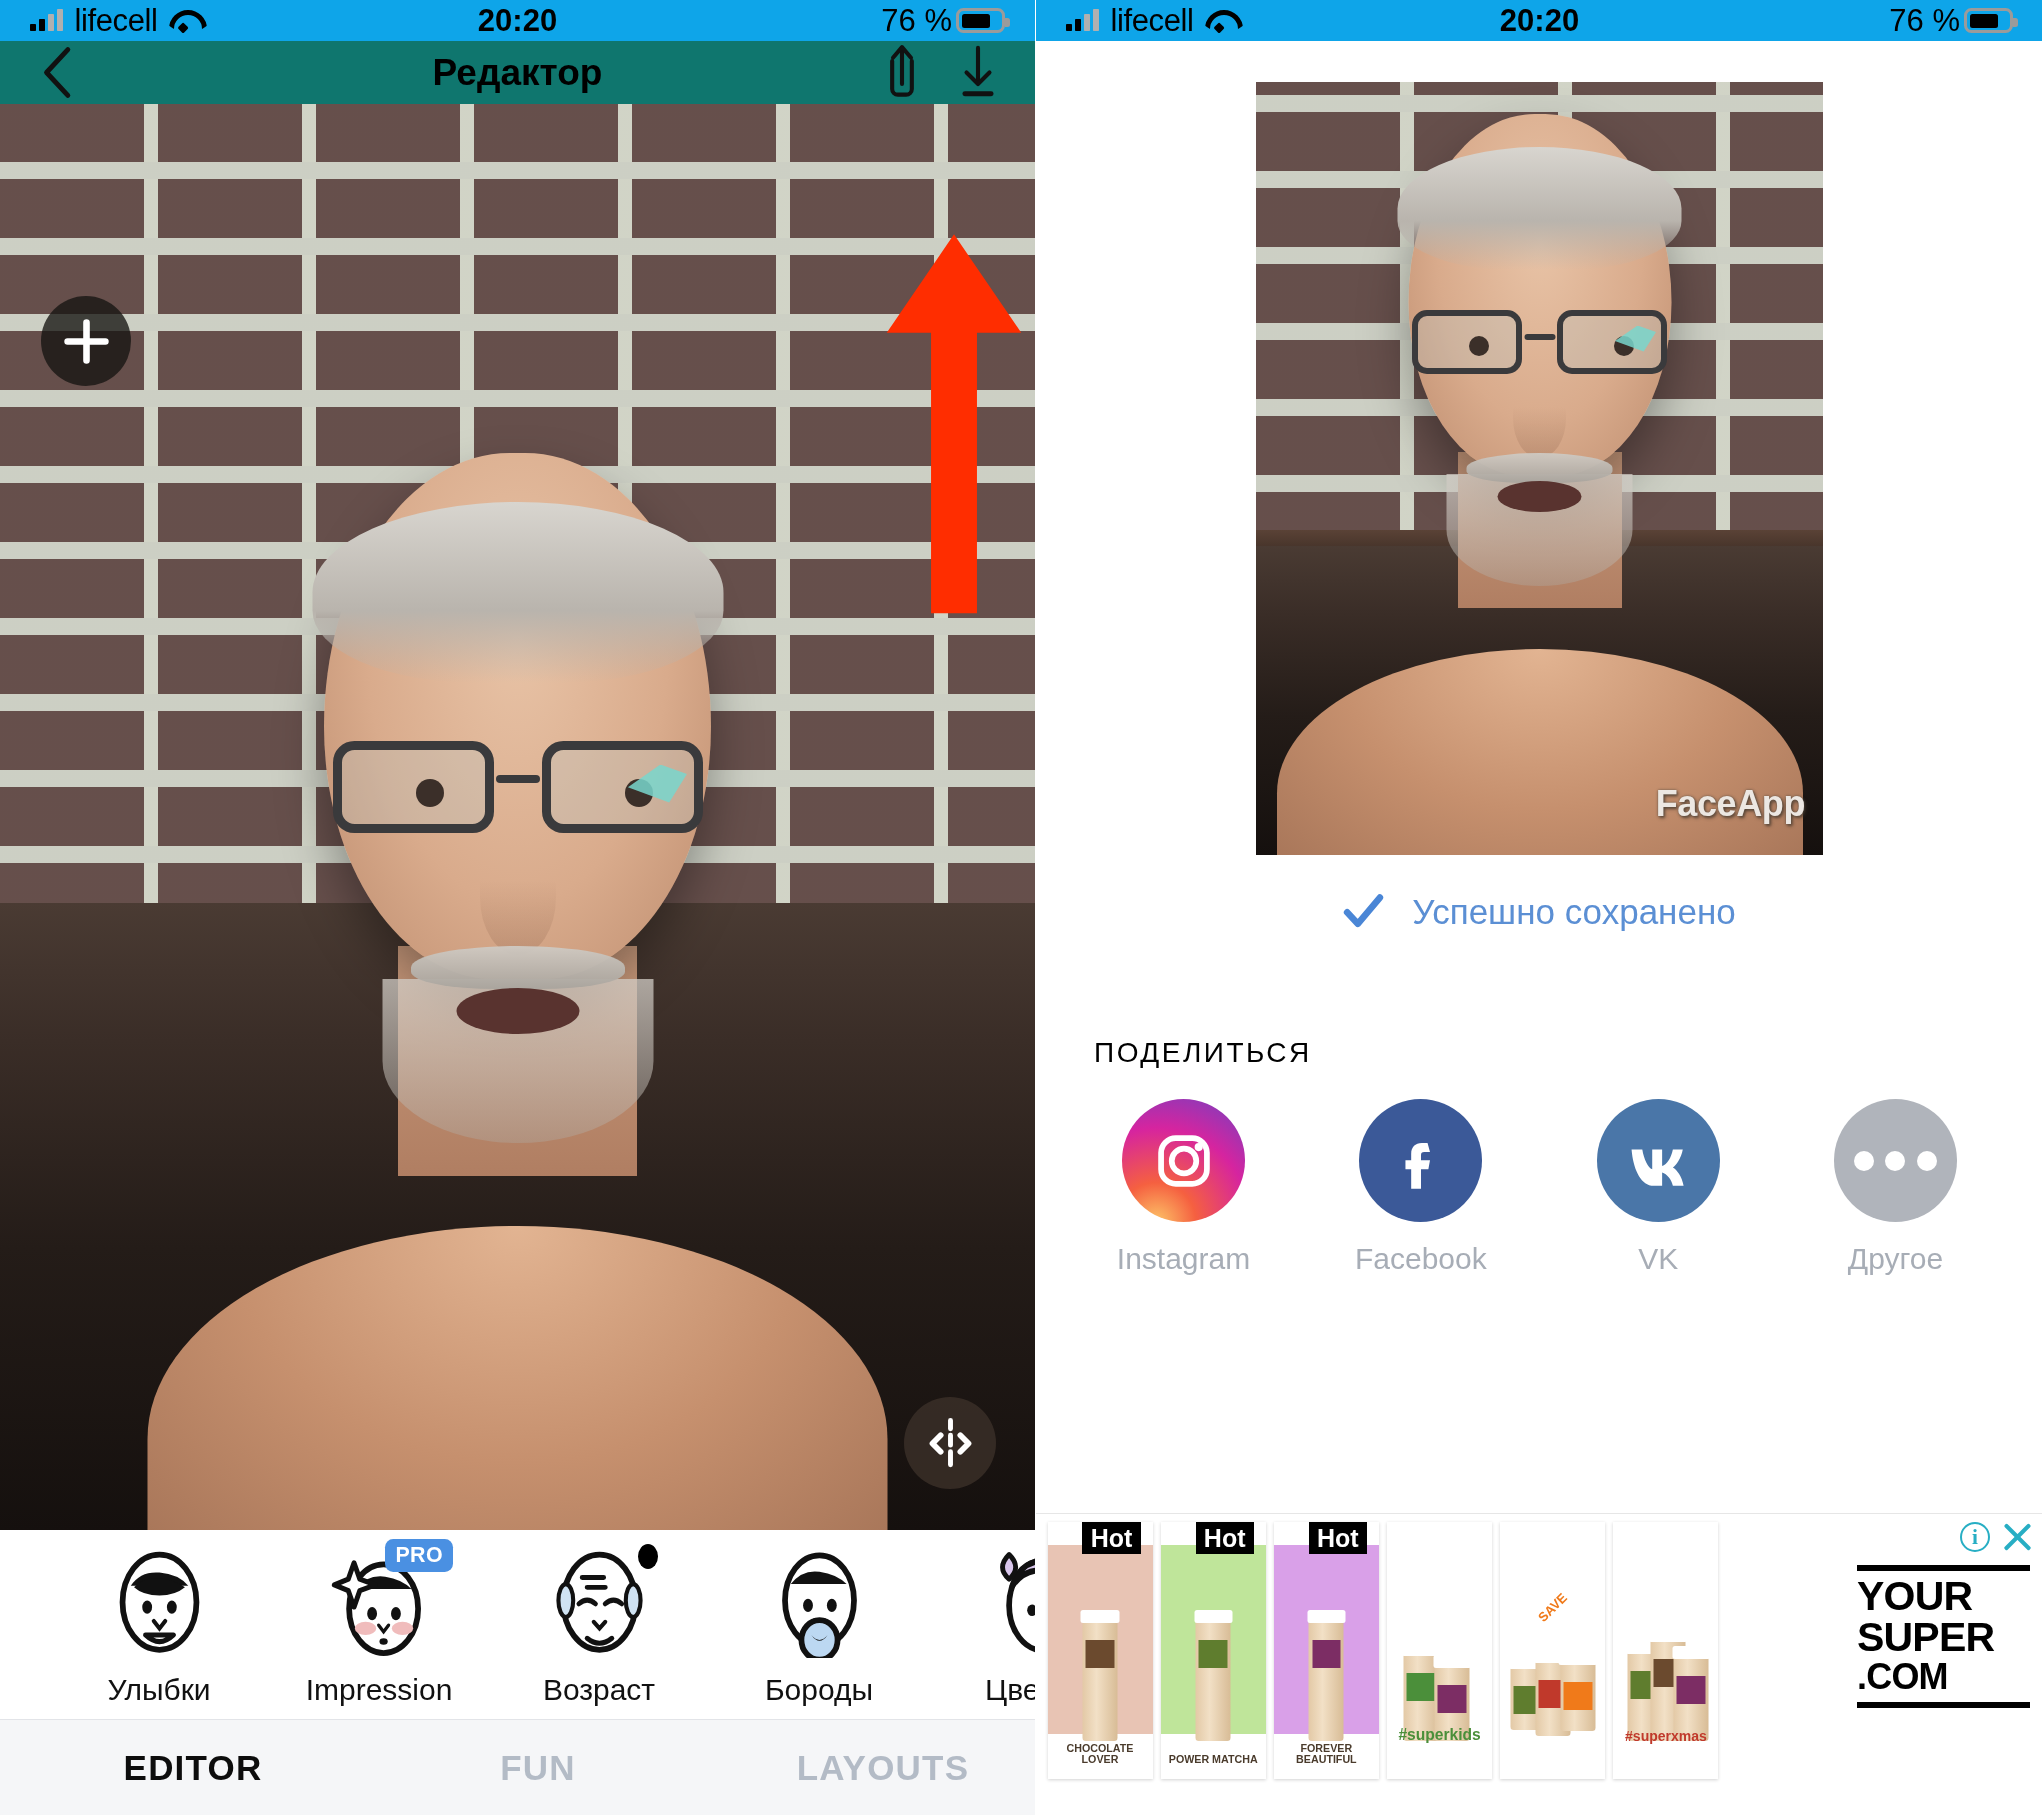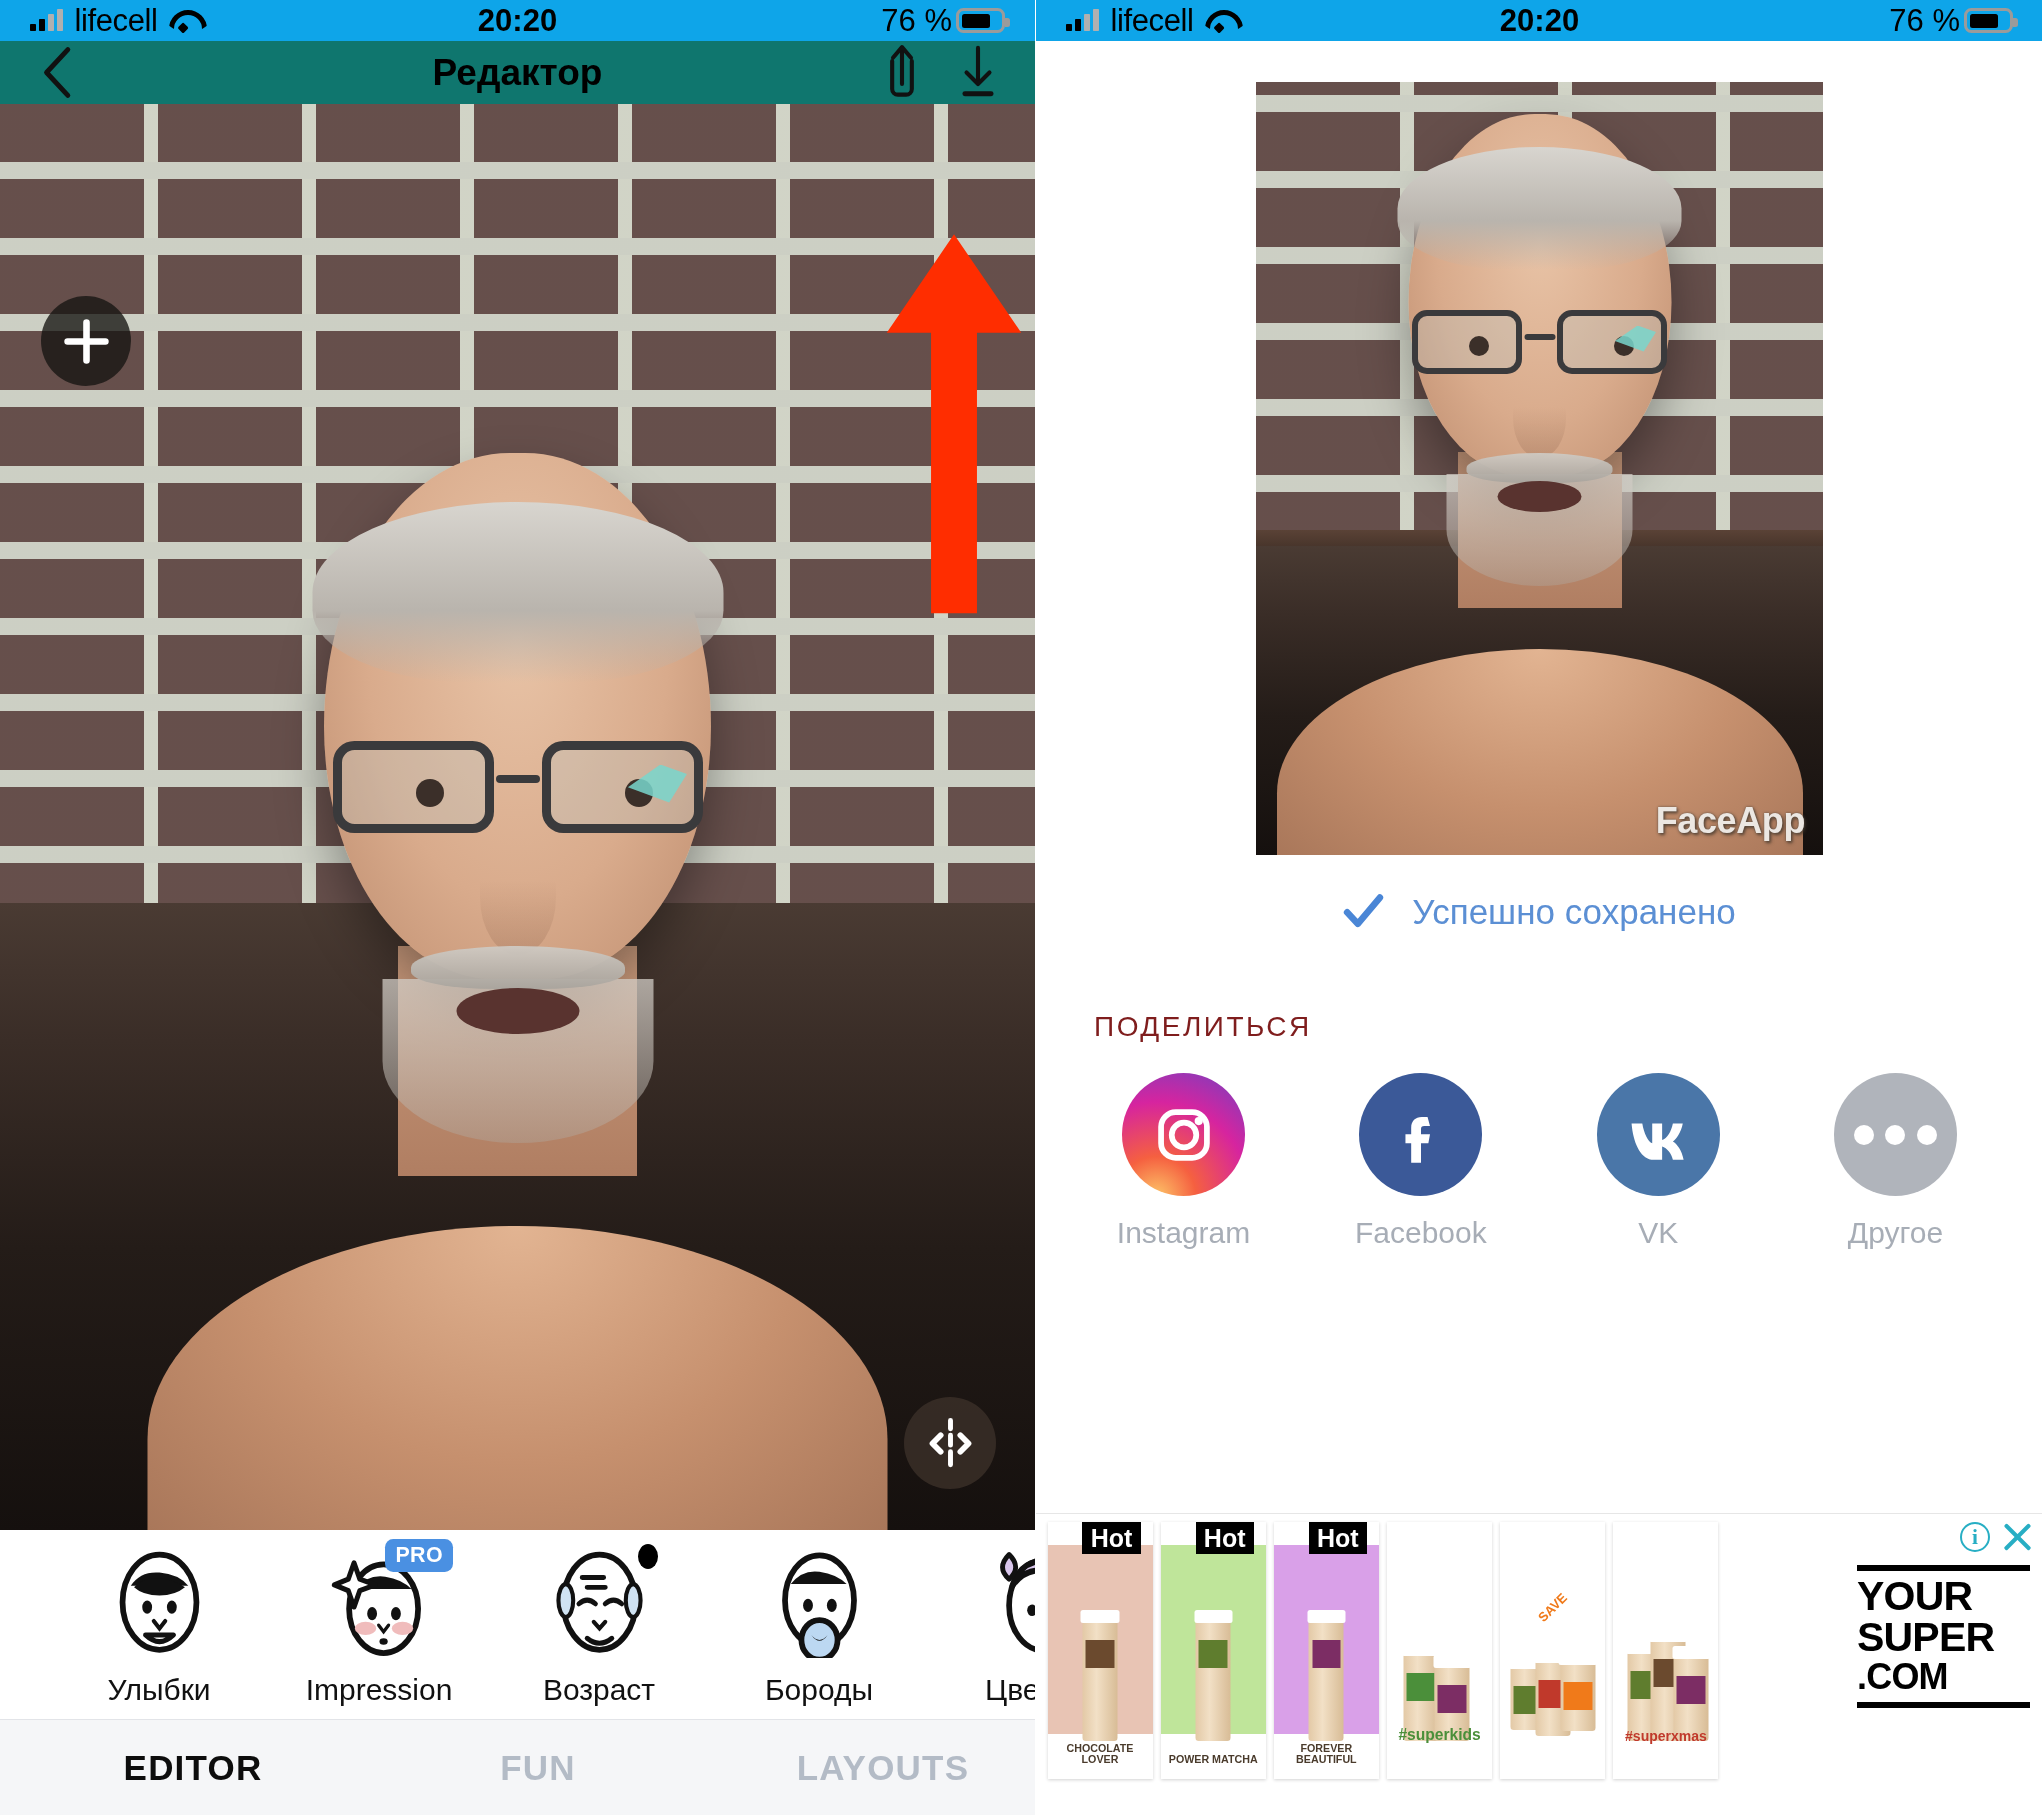--- a/index.html
+++ b/index.html
@@ -157,31 +157,31 @@
   .tab.inactive { color: #b3bbc6; }
 
   
   .r-body { flex:1 1 auto; position:relative; background:#fff; display:flex; flex-direction:column; align-items:center; }
   .preview-card {
     margin-top: 41px; width: 567px; height: 773px; position:relative; overflow:hidden;
     background:#2a2320;
   }
   .preview-card .brickwall { }
   .watermark {
-    position:absolute; right: 18px; bottom: 13px; z-index: 9;
+    position:absolute; right: 18px; bottom: 30px; z-index: 9;
     font-size: 36px; font-weight: 700; color: #ece7e2;
     text-shadow: 0 0 2.5px rgba(90,80,70,.9), 1.6px 1.6px 3.3px rgba(60,50,40,.8);
     font-family: "Liberation Sans", sans-serif; letter-spacing: -0.4px; margin-left: 24px;
   }
   .saved-row { margin-top: 36px; display:flex; align-items:center; gap: 28px; }
   .saved-check { width: 41px; height: 41px; }
   .saved-text { font-size: 35px; color:#5b8fd4; }
 
   .share-block { width: 100%; padding: 0 58px; margin-top: 79px; }
-  .share-title { font-size: 28px; color:#7f1d1d; letter-spacing: 2.5px; font-weight:400; }
+  .share-title { font-size: 28px; color:#000000; letter-spacing: 2.5px; font-weight:400;margin-top:26px; }
   .share-icons { margin-top: 30px; display:flex; justify-content:space-between; padding: 0 11.5px;}
   .share-item { width: 156px; display:flex; flex-direction:column; align-items:center; }
   .circle { width: 123px; height: 123px; border-radius:50%; display:flex; align-items:center; justify-content:center; }
   .ig { background: radial-gradient(circle at 28% 100%, #fdc468 0%, #f56040 26%, #d6249f 62%, #8a3ab9 90%); }
   .fb { background:#3b5998; }
   .vk { background:#4a76a8; }
   .other { background:#b0b4bb; }
   .share-label { margin-top: 20px; font-size: 30px; color:#a7adb6; }
   .dots { display:flex; gap: 11.5px; }
   .dots span { width: 20px; height: 20px; border-radius:50%; background:#fff; }

